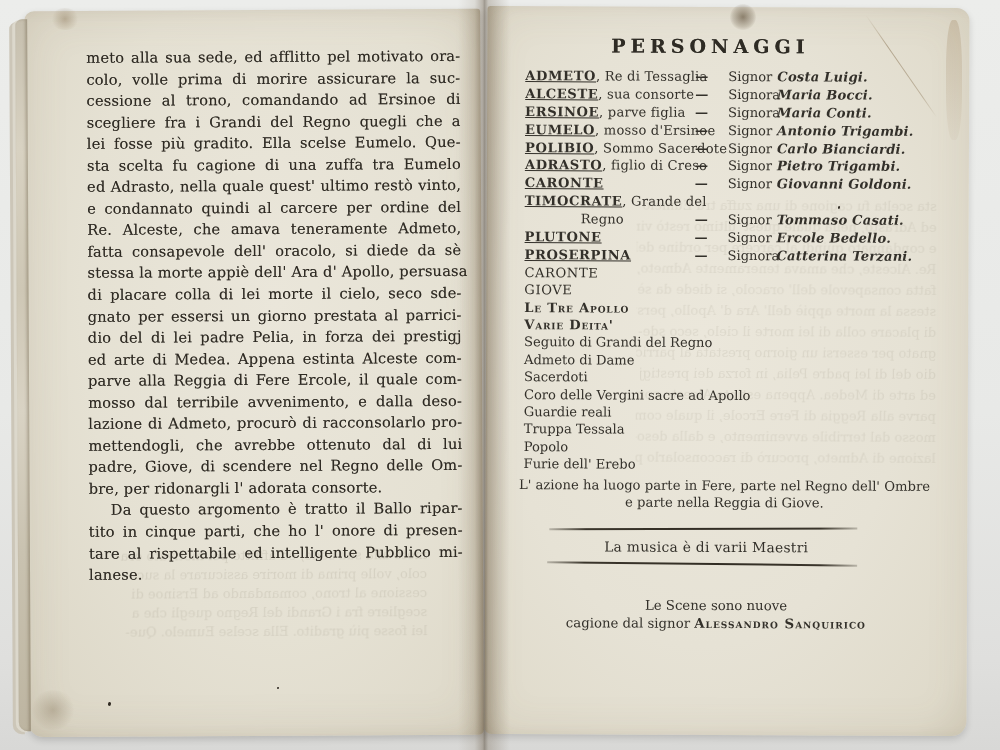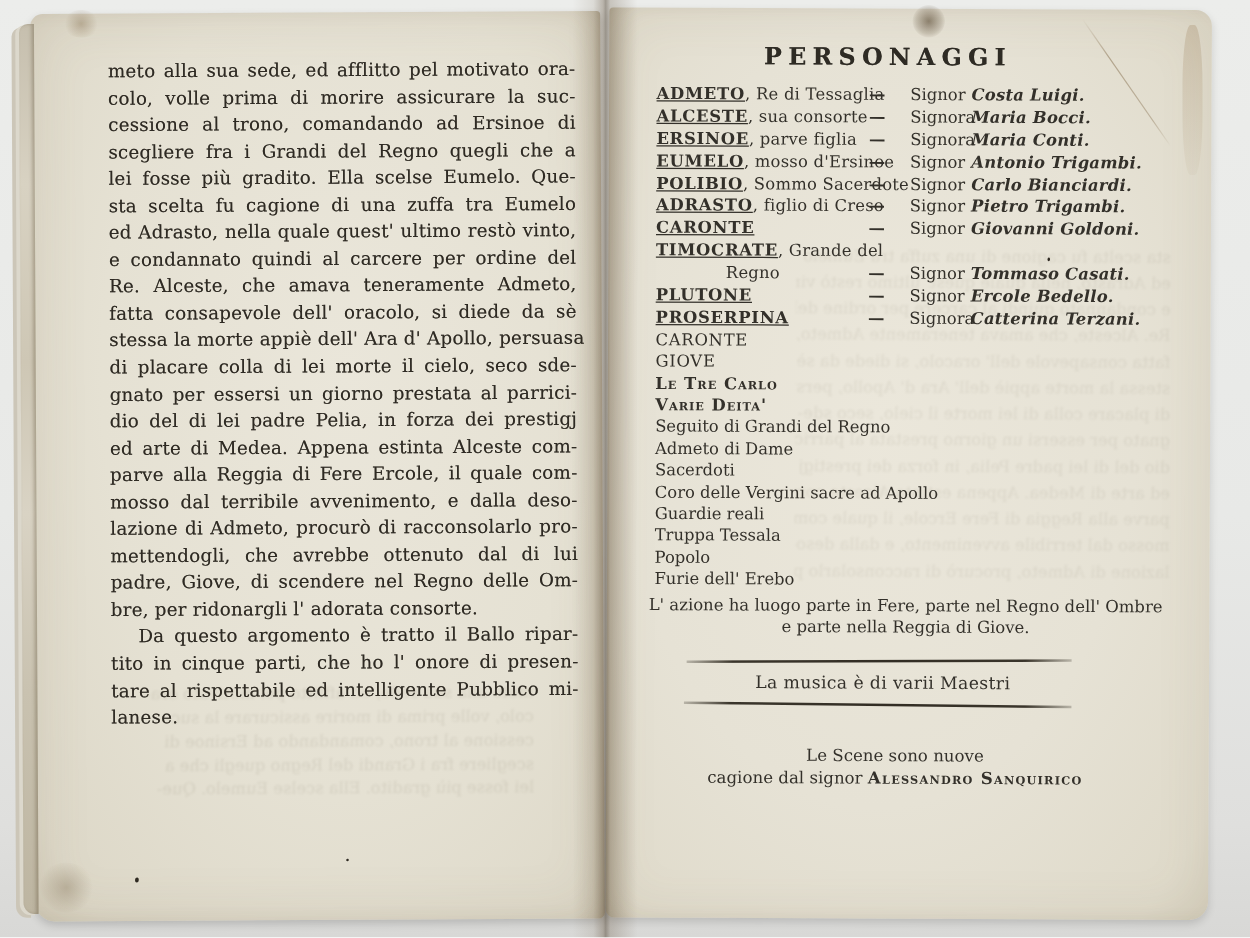--- a/index.html
+++ b/index.html
@@ -136,21 +136,21 @@
         <div class="cast-row">
           <span class="role-desc role-desc2">Regno</span>
           <span class="dash">—</span>
           <span class="ptitle">Signor</span>
           <span class="pname">Tommaso Casati.</span>
         </div>
         <div class="cast-row"><span class="role-name">PLUTONE</span><span class="role-desc"></span><span class="dash">—</span><span class="ptitle">Signor</span><span class="pname">Ercole Bedello.</span></div>
         <div class="cast-row"><span class="role-name">PROSERPINA</span><span class="role-desc"></span><span class="dash">—</span><span class="ptitle">Signora</span><span class="pname">Catterina Terzani.</span></div>
         <div class="extra-row caps"><span>CARONTE</span></div>
         <div class="extra-row caps"><span>GIOVE</span></div>
-        <div class="extra-row smallcaps"><span>Le Tre Carlo</span></div>
+        <div class="extra-row smallcaps"><span>Le Tre Apollo</span></div>
         <div class="extra-row smallcaps"><span>Varie Deita'</span></div>
         <div class="extra-row roman"><span>Seguito di Grandi del Regno</span></div>
         <div class="extra-row roman"><span>Admeto di Dame</span></div>
         <div class="extra-row roman"><span>Sacerdoti</span></div>
         <div class="extra-row roman"><span>Coro delle Vergini sacre ad Apollo</span></div>
         <div class="extra-row roman"><span>Guardie reali</span></div>
         <div class="extra-row roman"><span>Truppa Tessala</span></div>
         <div class="extra-row roman"><span>Popolo</span></div>
         <div class="extra-row roman"><span>Furie dell' Erebo</span></div>
       </div>

